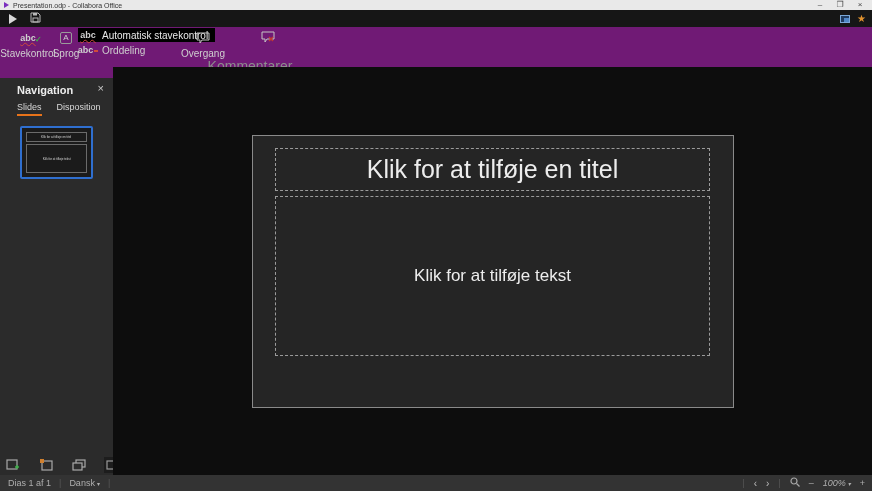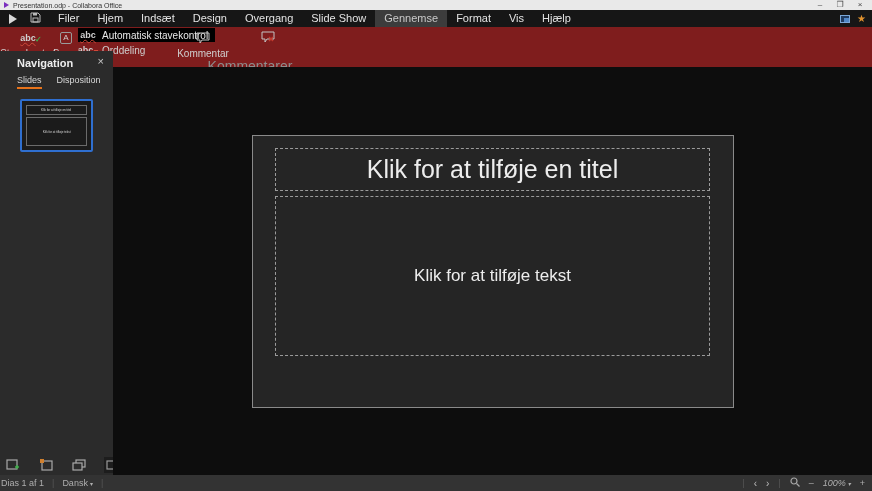--- a/index.html
+++ b/index.html
@@ -24,39 +24,39 @@
   .mb-save { margin-left:13px; display:inline-block; }
   .menu-items { display:flex; margin-left:8px; height:17px; }
   .menu-item { padding:0 9px; line-height:17px; cursor:default; white-space:nowrap; }
   .menu-item.active { background:#3c3c3c; color:#c9c9c9; }
   .mb-right { margin-left:auto; display:flex; align-items:center; gap:7px; margin-right:6px; }
   .mb-win-icon { width:10px; height:8px; background:#1e3a5f; border:1px solid #7aa7d8; position:relative; }
   .mb-win-icon::after { content:""; position:absolute; right:0; bottom:0; width:5px; height:4px; background:#4f86c6; }
   .mb-star { color:#e0922f; font-size:10px; line-height:10px; }
 
   
-  .ribbon { position:absolute; top:27px; left:0; right:0; height:56px; background:#7f1d1d; color:#cfcfcf; }
+  .ribbon { position:absolute; top:27px; left:0; right:0; height:56px; background:#701a75; color:#cfcfcf; }
   .big-btn { position:absolute; top:3px; text-align:center; font-size:10px; color:#cfcfcf; }
   .big-btn .icn { height:15px; display:flex; align-items:center; justify-content:center; margin-bottom:3px; }
   .abc { font-size:9px; font-weight:bold; color:#cfcfcf; text-decoration:underline wavy #d04a3a 1px;
          line-height:10px; position:relative; }
   .abc .chk { position:absolute; right:-6px; bottom:-2px; color:#3fae4a; font-size:8px; text-decoration:none; }
   .lang-box { width:12px; height:12px; border:1px solid #9a9a9a; border-radius:2px; font-size:8px;
               color:#cfcfcf; display:flex; align-items:center; justify-content:center; }
   .spell-rows { position:absolute; left:78px; top:1px; font-size:10px; }
   .spell-row { display:flex; align-items:center; height:14px; padding:0 7px 0 2px; margin-bottom:1px; white-space:nowrap; }
   .spell-row.highlight { background:#000; color:#e8e8e8; }
   .spell-row .icn { margin-right:6px; width:16px; display:flex; justify-content:center; }
   .hyph-dash { display:inline-block; width:4px; height:2px; background:#d04a3a; margin-left:1px; vertical-align:middle; }
   .group-label { position:absolute; left:205px; top:31px; width:90px; text-align:center;
                  font-size:14px; color:#8d8d8d; }
   .bubble { display:inline-block; position:relative; }
 
   
-  .sidebar { position:absolute; top:51px; left:0; width:113px; bottom:16px; background:#2b2b2b; }
+  .sidebar { position:absolute; top:78px; left:0; width:113px; bottom:16px; background:#2b2b2b; }
   .nav-title { position:absolute; left:17px; top:6px; font-size:11px; font-weight:bold; color:#ededed; }
   .nav-close { position:absolute; right:9px; top:4px; font-size:11px; color:#c9c9c9; cursor:default; }
   .nav-tabs { position:absolute; left:17px; top:24px; display:flex; gap:15px; font-size:9px; color:#d8d8d8; }
   .nav-tab { padding-bottom:2px; cursor:default; }
   .nav-tab.active { border-bottom:2px solid #e8731a; }
   .thumb { position:absolute; left:20px; top:48px; width:73px; height:53px;
            border:2px solid #2f6fd0; background:#1b1b1b; border-radius:2px; }
   .thumb-title { position:absolute; left:4px; right:4px; top:4px; height:10px; border:1px solid #6b6b6b;
                  display:flex; align-items:center; justify-content:center; overflow:hidden; color:#d8d8d8; }
   .thumb-body { position:absolute; left:4px; right:4px; top:16px; bottom:4px; border:1px solid #6b6b6b;
@@ -71,21 +71,21 @@
   .slide { position:absolute; left:139px; top:68px; width:482px; height:273px;
            background:#252525; border:1px solid #8a8a8a; }
   .ph { position:absolute; left:22px; width:435px; border:1px dashed #9b9b9b;
         display:flex; align-items:center; justify-content:center; color:#ededed; }
   .ph-title { top:12px; height:43px; font-size:25px; }
   .ph-body { top:60px; height:160px; font-size:17px; }
 
   
   .statusbar { position:absolute; left:0; right:0; bottom:0; height:16px; background:#333;
                color:#aeaeae; font-size:9px; display:flex; align-items:center; }
-  .sb-left { display:flex; align-items:center; gap:8px; padding-left:1px; }
+  .sb-left { display:flex; align-items:center; gap:8px; padding-left:8px; }
   .sb-right { margin-left:auto; display:flex; align-items:center; gap:9px; padding-right:7px; }
   .sb-sep { color:#555; }
   .sb-caret { font-size:6px; margin-left:2px; }
   .sb-chev { font-size:10px; color:#bdbdbd; }
   .sb-zoomlvl { display:flex; align-items:center;font-style:italic; }
 </style>
 </head>
 <body>
 
 <div id="app">
@@ -102,32 +102,20 @@
 
   <div class="menubar">
     <span class="mb-logo"></span>
     <span class="mb-save">
       <svg width="11" height="11" viewBox="0 0 11 11">
           <path d="M1 1h7l2 2v7H1z" fill="none" stroke="#b9b9b9" stroke-width="1"></path>
           <rect x="3" y="6" width="5" height="4" fill="none" stroke="#b9b9b9" stroke-width="1"></rect>
           <rect x="3" y="1" width="4" height="2.5" fill="#b9b9b9"></rect>
         </svg>
     </span>
-    <span class="menu-items">
-      <span class="menu-item">Filer</span>
-      <span class="menu-item">Hjem</span>
-      <span class="menu-item">Indsæt</span>
-      <span class="menu-item">Design</span>
-      <span class="menu-item">Overgang</span>
-      <span class="menu-item">Slide Show</span>
-      <span class="menu-item active">Gennemse</span>
-      <span class="menu-item">Format</span>
-      <span class="menu-item">Vis</span>
-      <span class="menu-item">Hjælp</span>
-    </span>
     <span class="mb-right">
       <span class="mb-win-icon"></span>
       <span class="mb-star">★</span>
     </span>
   </div>
 
   <div class="ribbon">
 
     <div class="big-btn" style="left:0;width:56px;">
       <div class="icn">
@@ -157,21 +145,21 @@
         <span>Orddeling</span>
       </div>
     </div>
 
     <div class="big-btn" style="left:175px;width:56px;">
       <div class="icn">
         <svg width="14" height="12" viewBox="0 0 14 12">
             <path d="M1 1h12v7H6l-2 3v-3H1z" fill="none" stroke="#c4c4c4" stroke-width="1"></path>
           </svg>
       </div>
-      <div>Kommentar</div>
+      <div>Overgang</div>
     </div>
 
     <div class="big-btn" style="left:228px;width:80px;">
       <div class="icn">
         <span class="bubble">
           <svg width="14" height="12" viewBox="0 0 14 12">
               <path d="M1 1h12v7H6l-2 3v-3H1z" fill="none" stroke="#c4c4c4" stroke-width="1"></path>
               <path d="M8 6l4 4M12 6l-4 4" stroke="#c33a2e" stroke-width="1.4"></path>
             </svg>
         </span>

